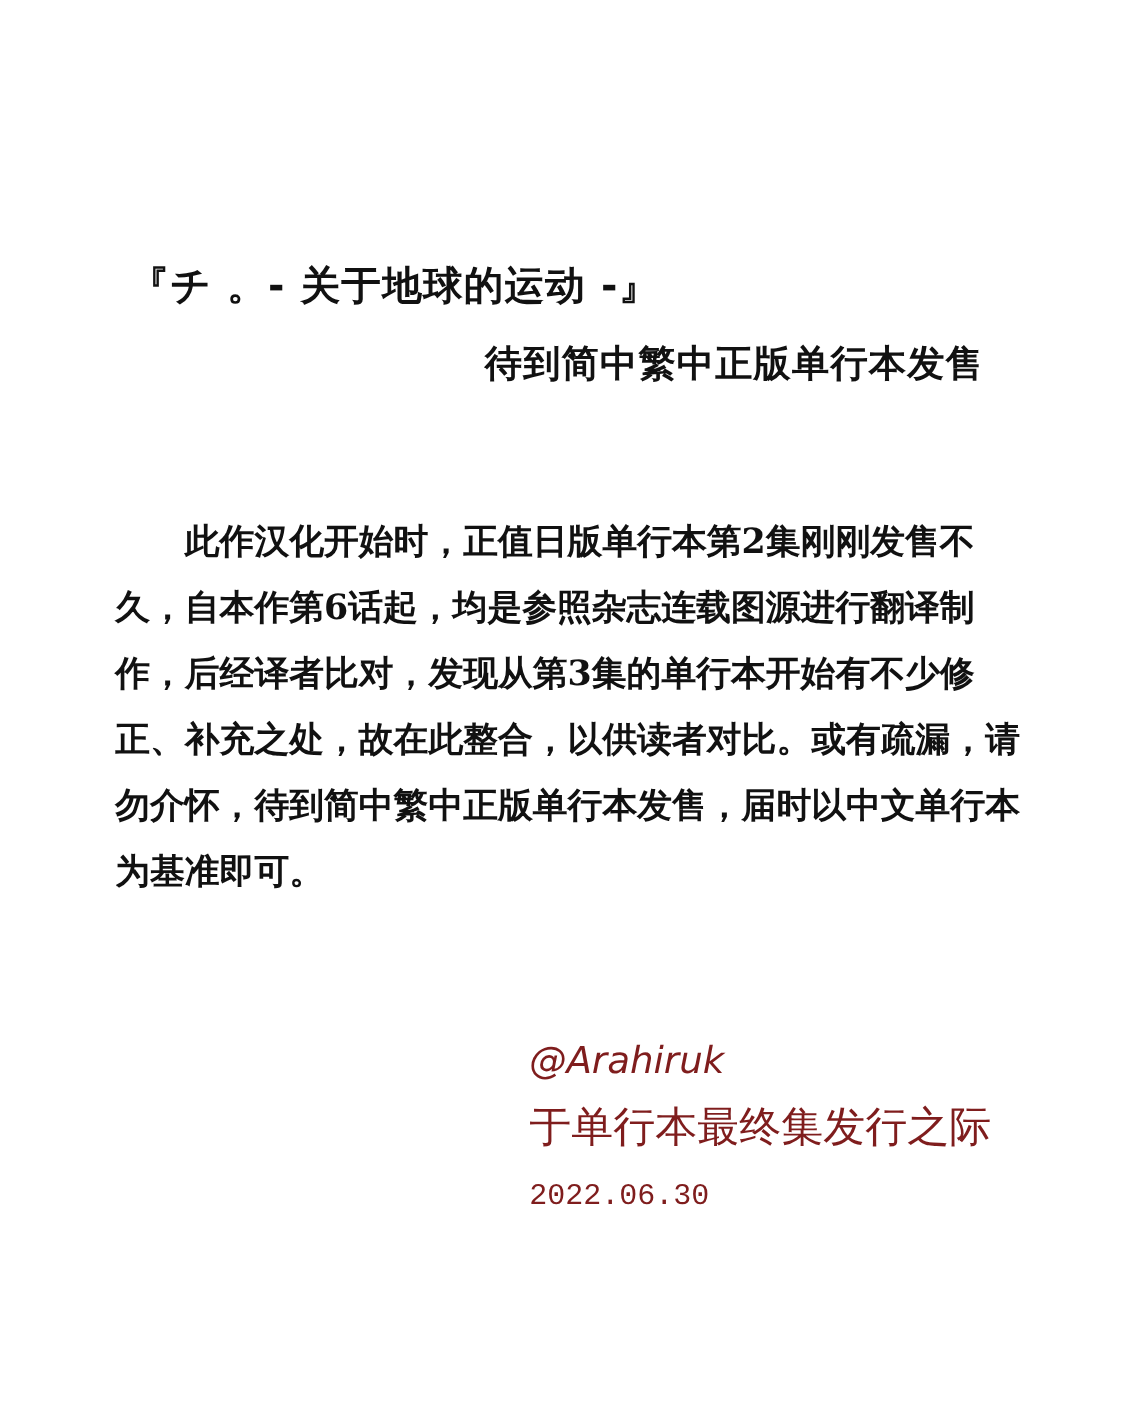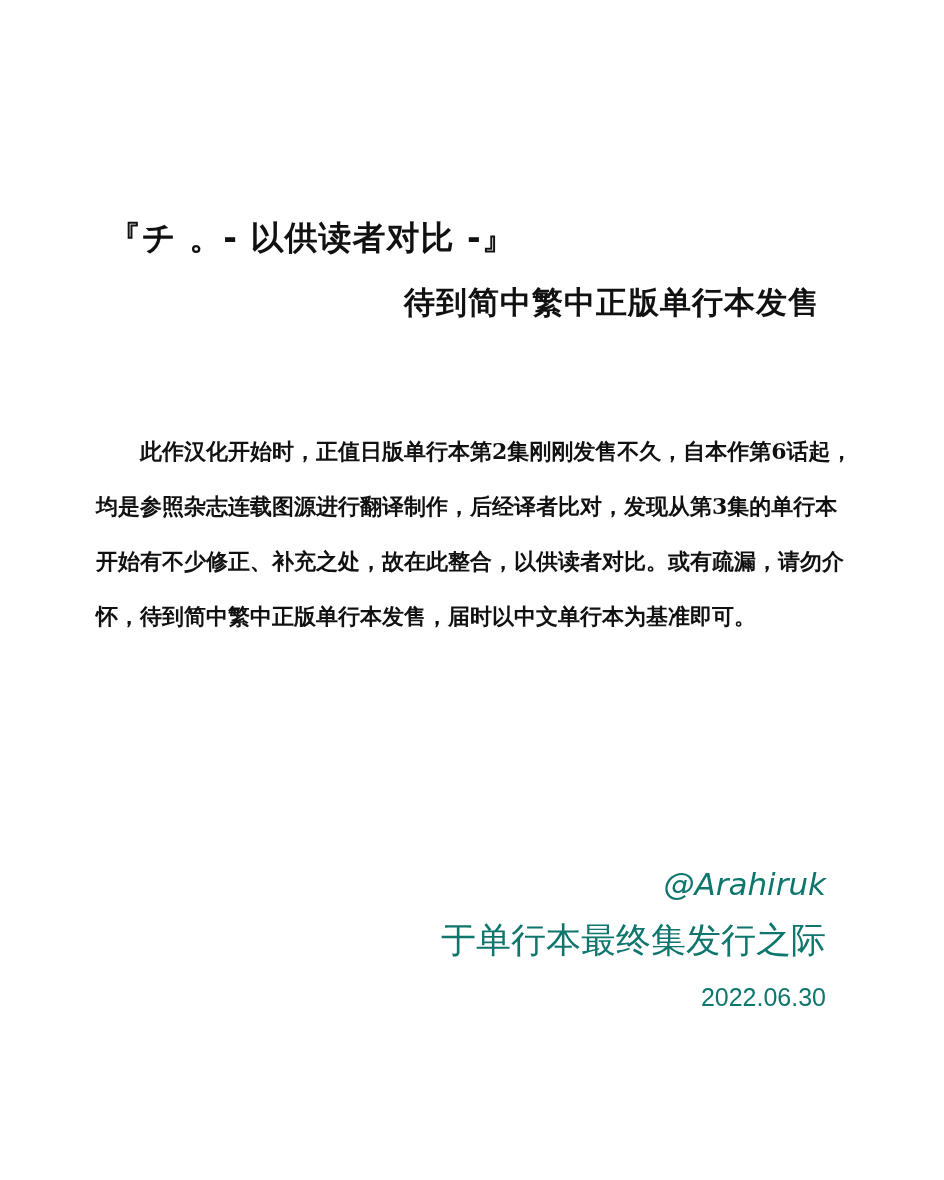--- a/index.html
+++ b/index.html
@@ -10,35 +10,35 @@
       font-size: 33px; letter-spacing: 1px; white-space: nowrap;
     }
     .subtitle {
       position: absolute; left: 404px; top: 282px;
       font-family: "DejaVu Sans", sans-serif; font-weight: bold;
       font-size: 31px; letter-spacing: 1px; white-space: nowrap;
     }
     .body-text {
       position: absolute; left: 96px; top: 424px; width: 760px;
       font-family: "DejaVu Serif", serif; font-weight: bold;
-      font-size: 22px; line-height: 55px;
+      font-size: 29px; line-height: 55px;
     }
     .body-text p { margin: 0; text-indent: 2em; }
     .sign {
-      position: absolute; right: 118px; top: 864px; text-align: right;
-      font-family: "DejaVu Sans", sans-serif; color: #0f766e;
+      position: absolute; right: 118px; top: 864px; text-align: left;
+      font-family: "DejaVu Sans", sans-serif; color: #7f1d1d;
     }
     .handle { font-size: 31px; font-style: italic; line-height: 40px; }
     .note { font-size: 35px; margin-top: 16px; line-height: 40px; }
-    .date { font-family: Liberation Sans, sans-serif; font-size: 25px; margin-top: 20px; line-height: 34px; }
+    .date { font-family: Liberation Mono, monospace; font-size: 25px; margin-top: 20px; line-height: 34px; }
   </style>
 </head>
 <body>
 
-<div class="title">『チ 。- 以供读者对比 -』</div>
+<div class="title">『チ 。- 关于地球的运动 -』</div>
 <div class="subtitle">待到简中繁中正版单行本发售</div>
 
 <div class="body-text">
   <p>此作汉化开始时，正值日版单行本第2集刚刚发售不久，自本作第6话起，均是参照杂志连载图源进行翻译制作，后经译者比对，发现从第3集的单行本开始有不少修正、补充之处，故在此整合，以供读者对比。或有疏漏，请勿介怀，待到简中繁中正版单行本发售，届时以中文单行本为基准即可。</p>
 </div>
 
 <div class="sign">
   <div class="handle">@Arahiruk</div>
   <div class="note">于单行本最终集发行之际</div>
   <div class="date">2022.06.30</div>

